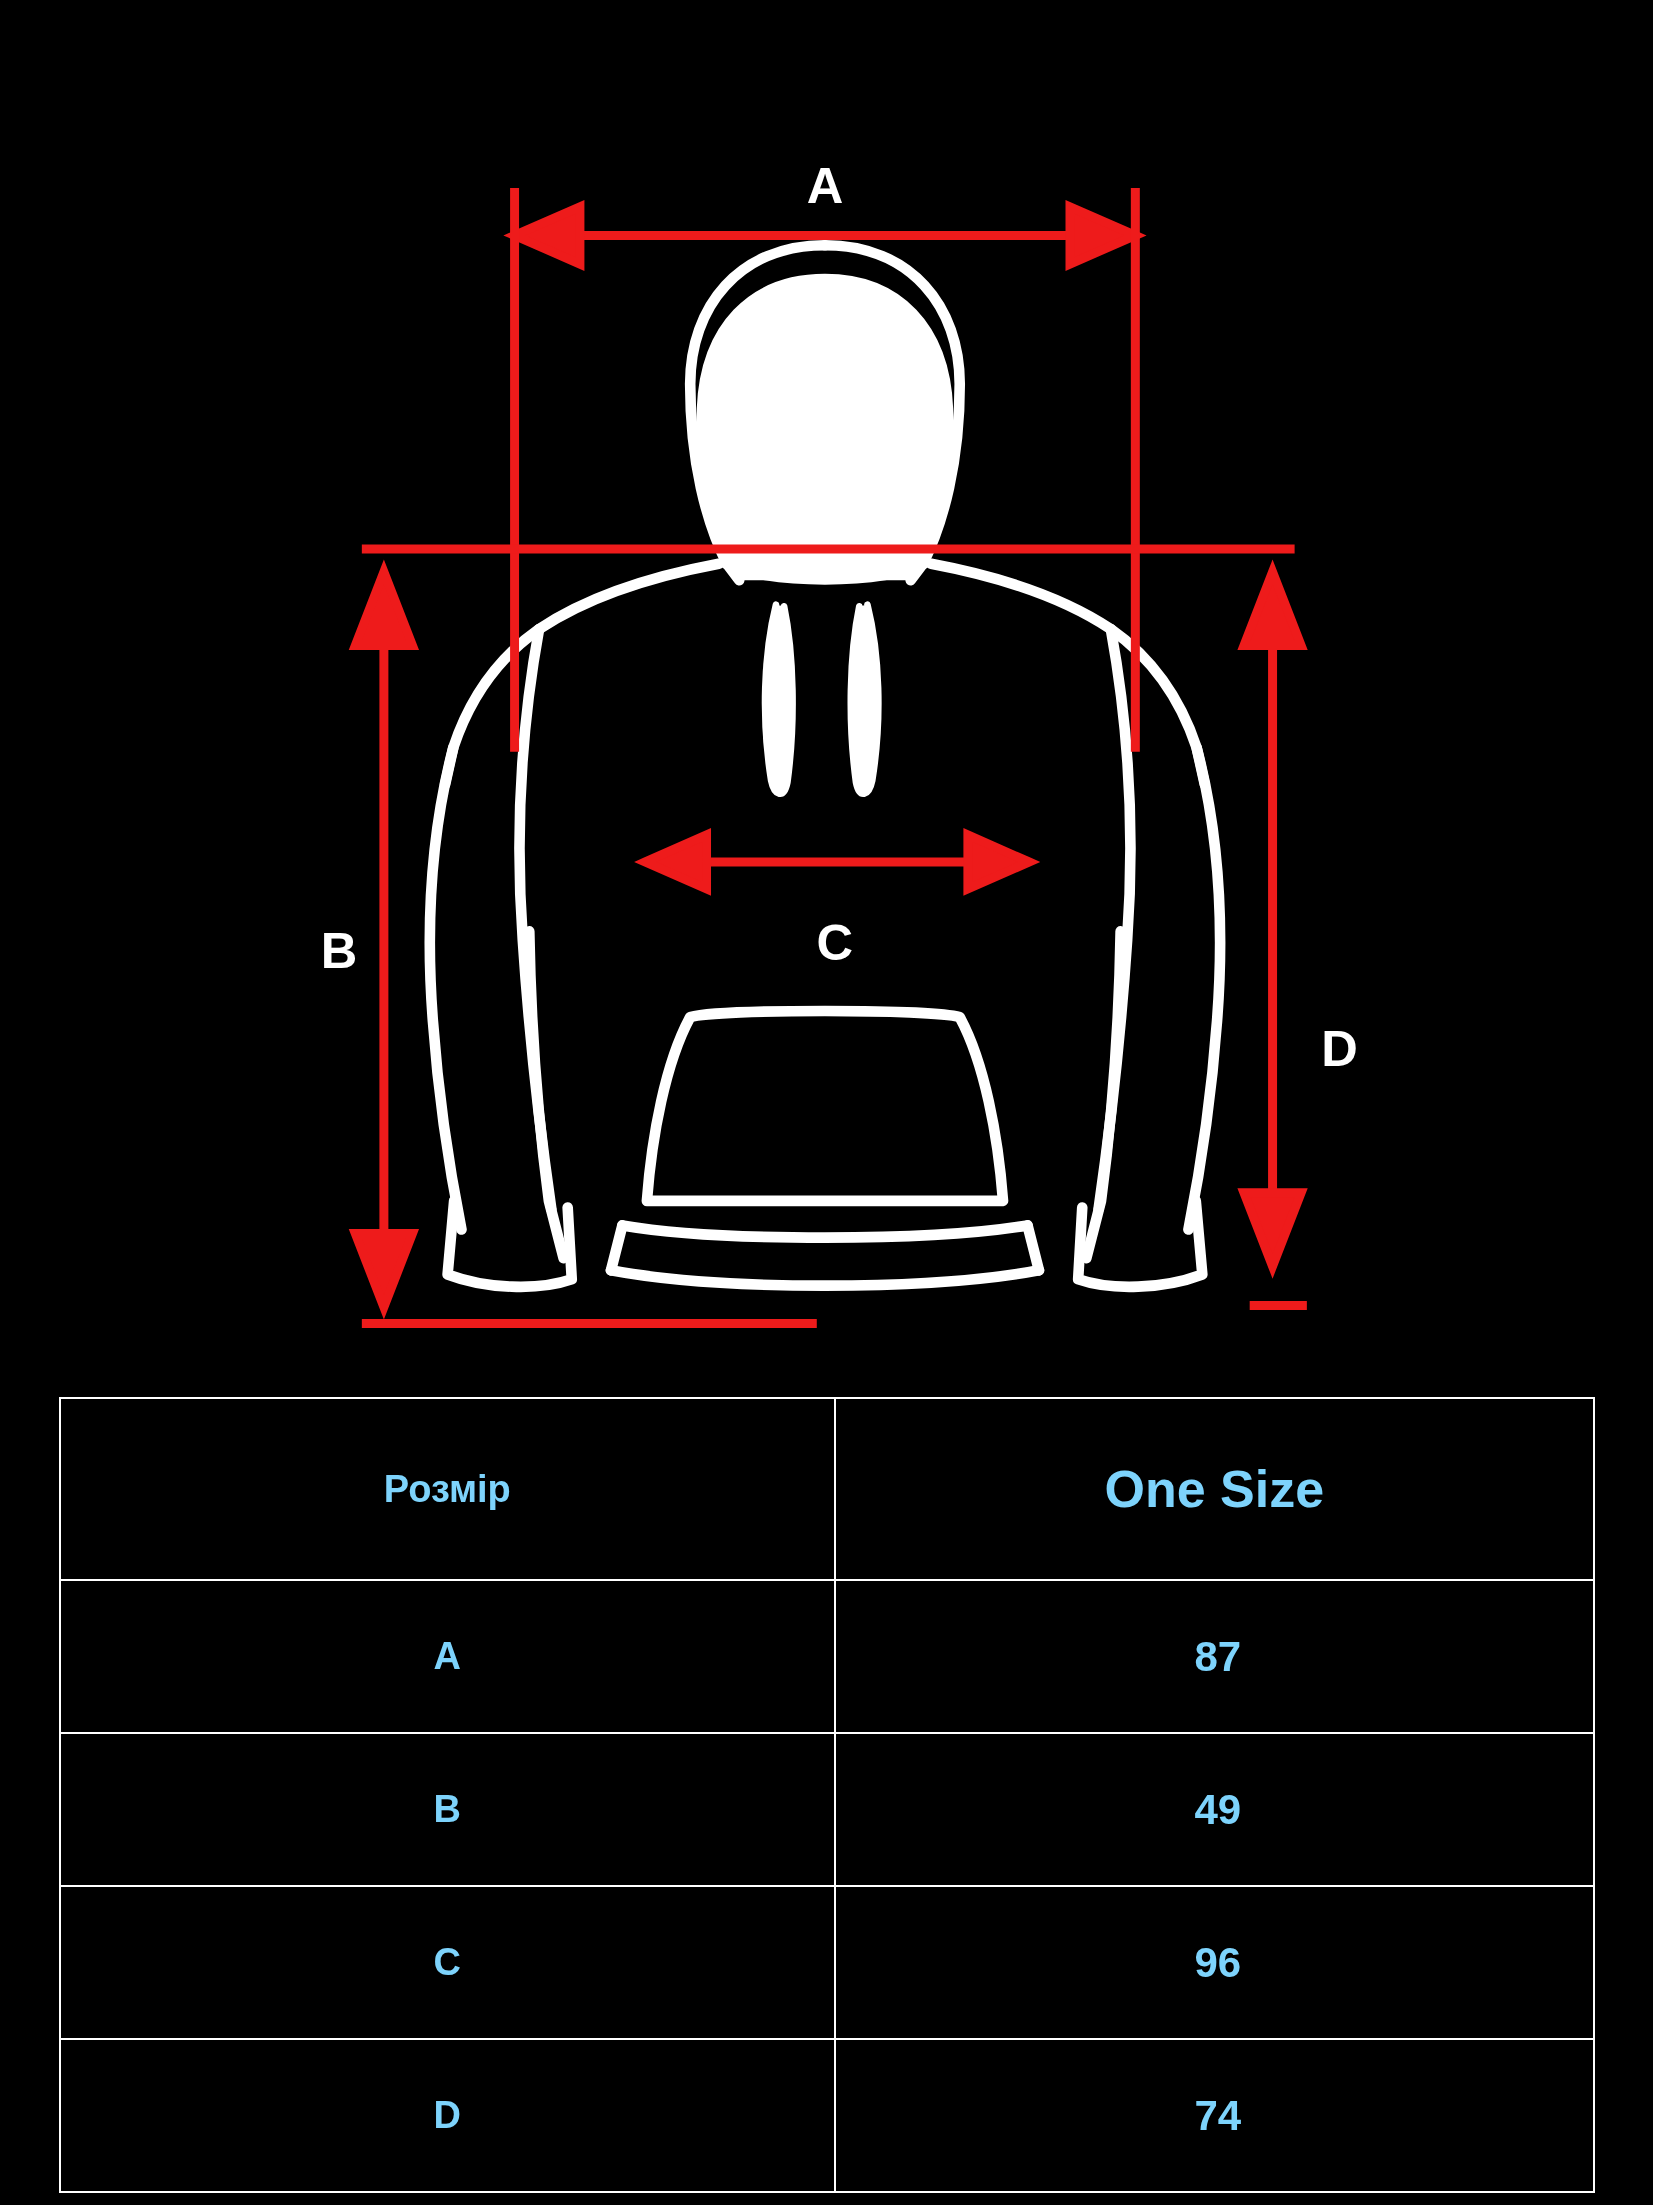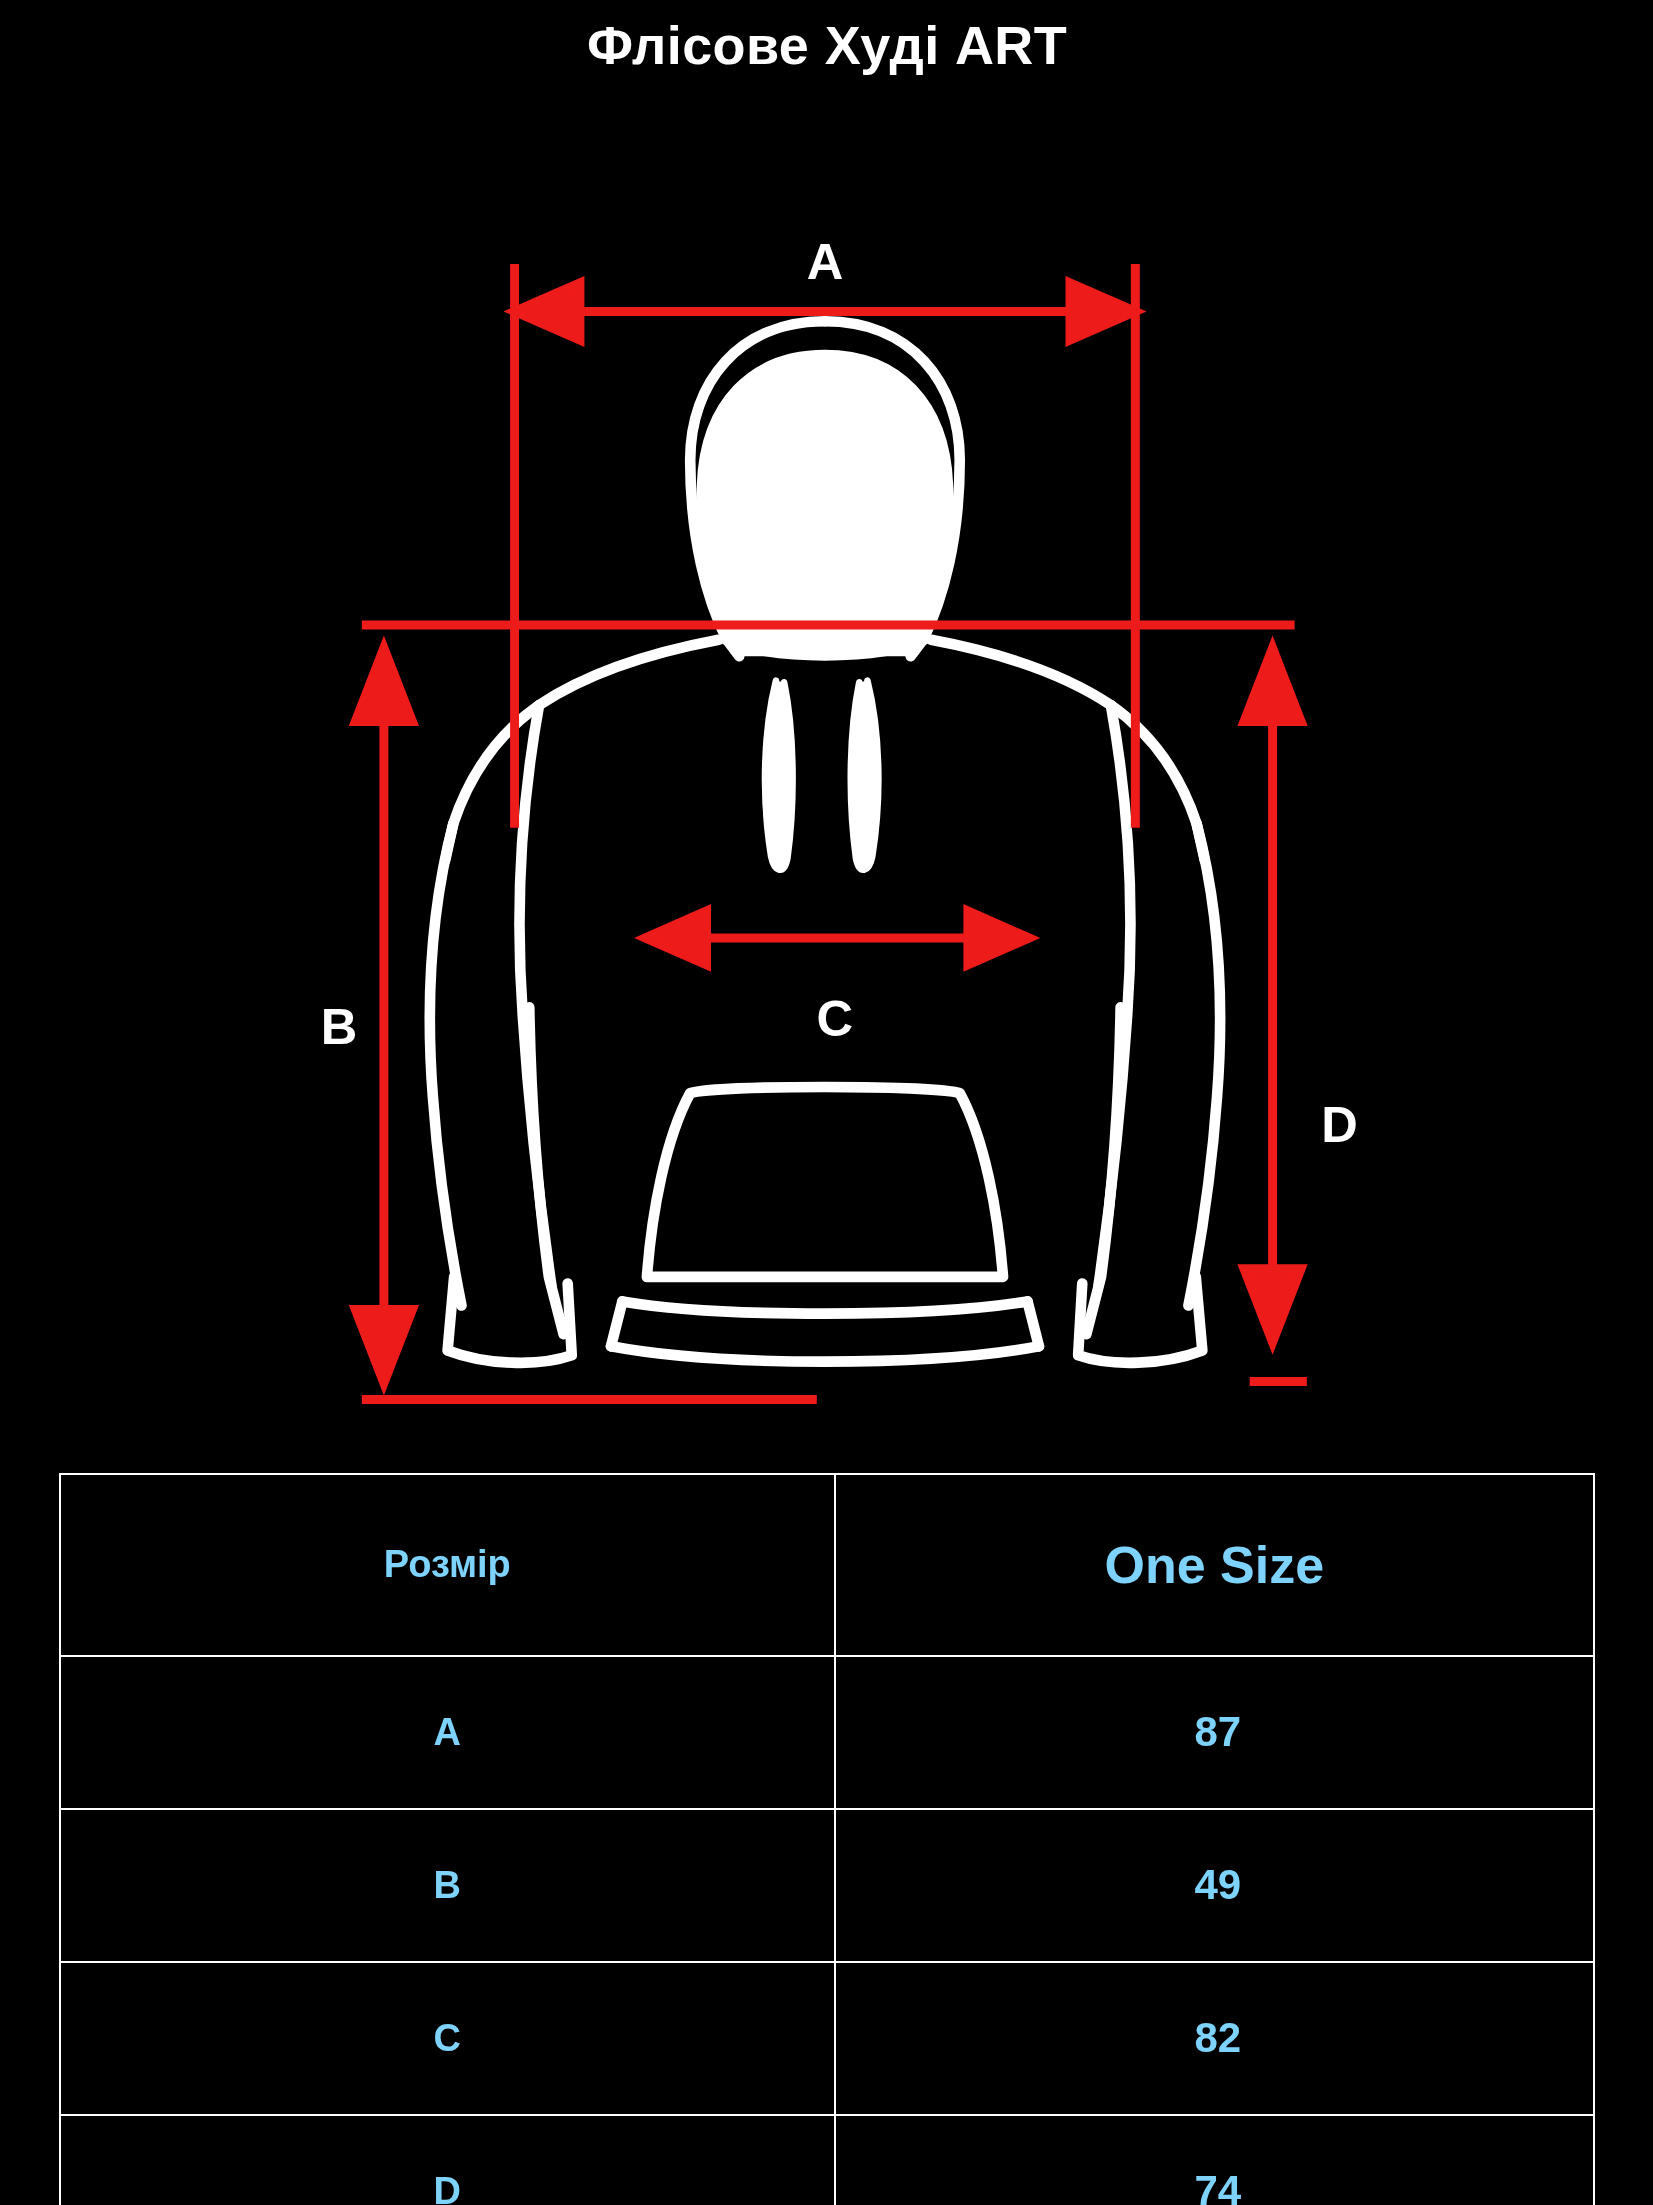--- a/index.html
+++ b/index.html
@@ -85,21 +85,20 @@
   }
 
   .col-label { width: 50.5%; }
   .col-value { width: 49.5%; }
 </style>
 </head>
 <body>
 
 <div class="page">
 
-  <div class="title">Флісове Худі ART</div>
 
   <div class="diagram-wrap">
     <svg width="1654" height="1389" viewBox="0 0 2025 1700" xmlns="http://www.w3.org/2000/svg">
 
       <g fill="none" stroke="#ffffff" stroke-width="13" stroke-linejoin="round" stroke-linecap="round">
 
         <path d="M1010 300
                  C 905 300, 845 375, 845 470
                  C 845 565, 865 640, 890 690
                  L 905 710"></path>
@@ -237,21 +236,21 @@
         <tr class="data-row">
           <td>A</td>
           <td class="val">87</td>
         </tr>
         <tr class="data-row">
           <td>B</td>
           <td class="val">49</td>
         </tr>
         <tr class="data-row">
           <td>C</td>
-          <td class="val">82</td>
+          <td class="val">96</td>
         </tr>
         <tr class="data-row">
           <td>D</td>
           <td class="val">74</td>
         </tr>
       </tbody>
     </table>
   </div>
 
 </div>

